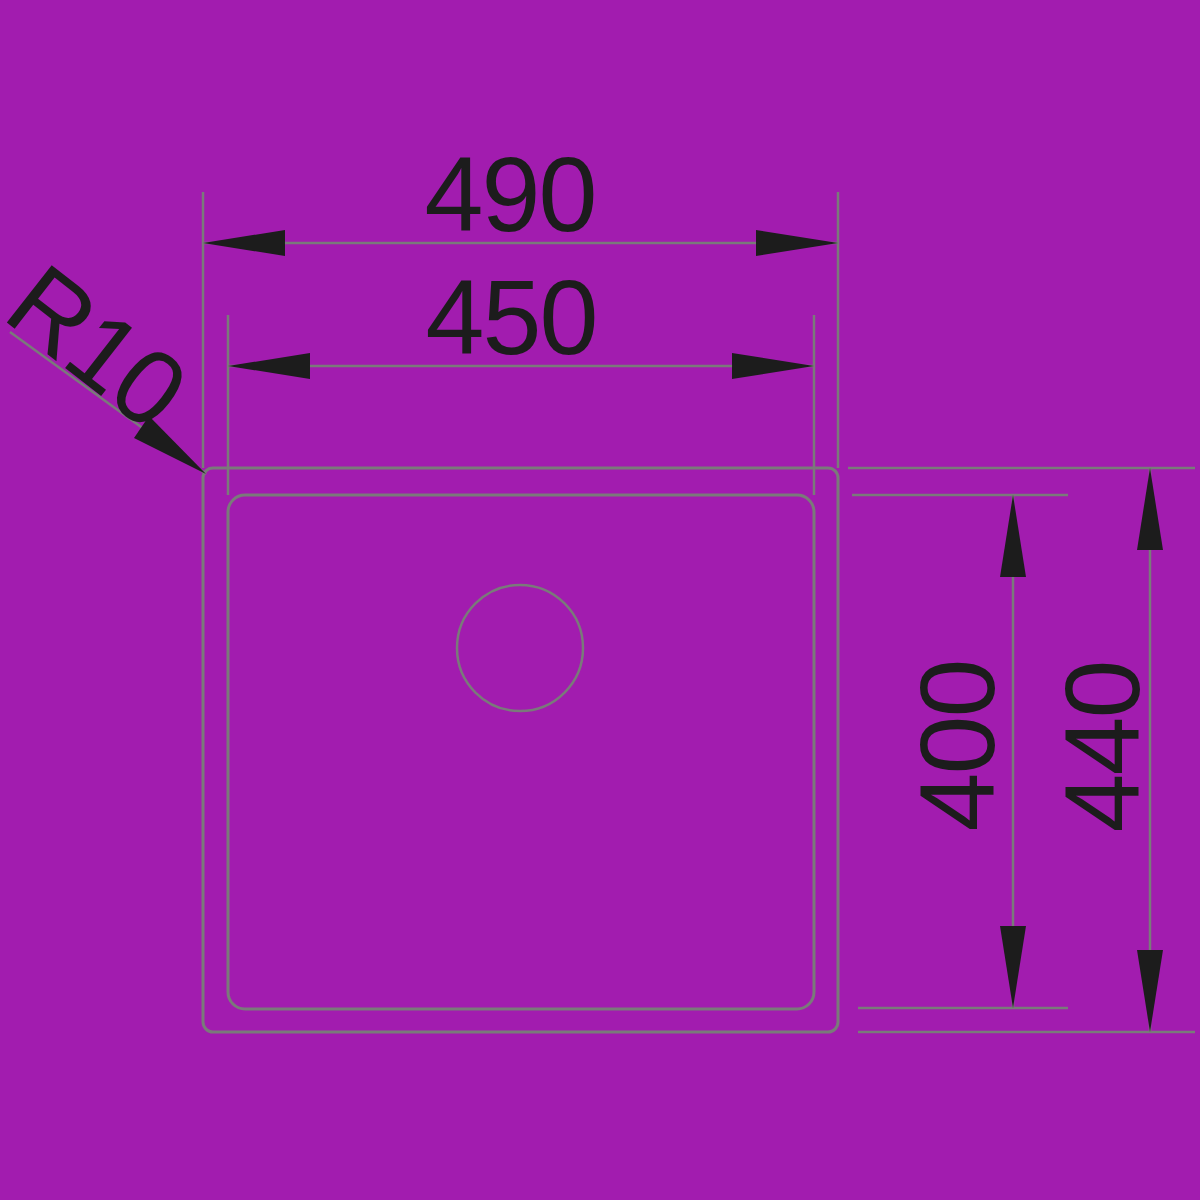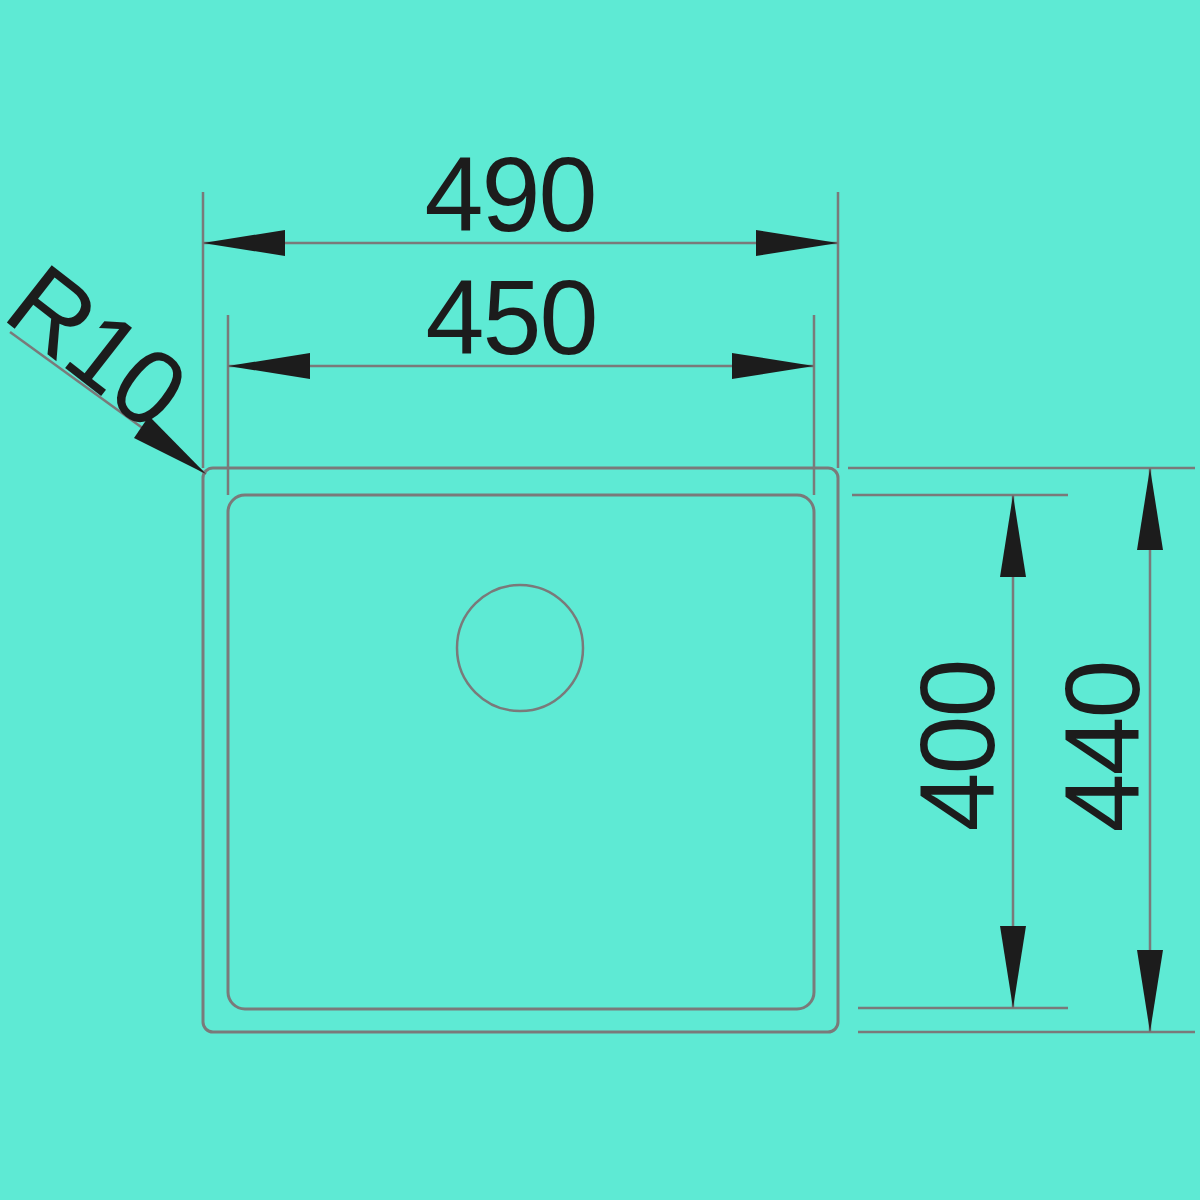--- a/index.html
+++ b/index.html
@@ -4,21 +4,21 @@
 <style>
   html, body {
     margin: 0;
     padding: 0;
     background: #ffffff;
   }
   .canvas {
     position: relative;
     width: 1200px;
     height: 1200px;
-    background: #5eead4;
+    background: #a21caf;
     overflow: hidden;
   }
   svg {
     display: block;
   }
   .dim-text {
     font-family: "Liberation Sans", "DejaVu Sans", sans-serif;
     font-size: 106px;
     fill: #1c1c1c;
     letter-spacing: -2px;

